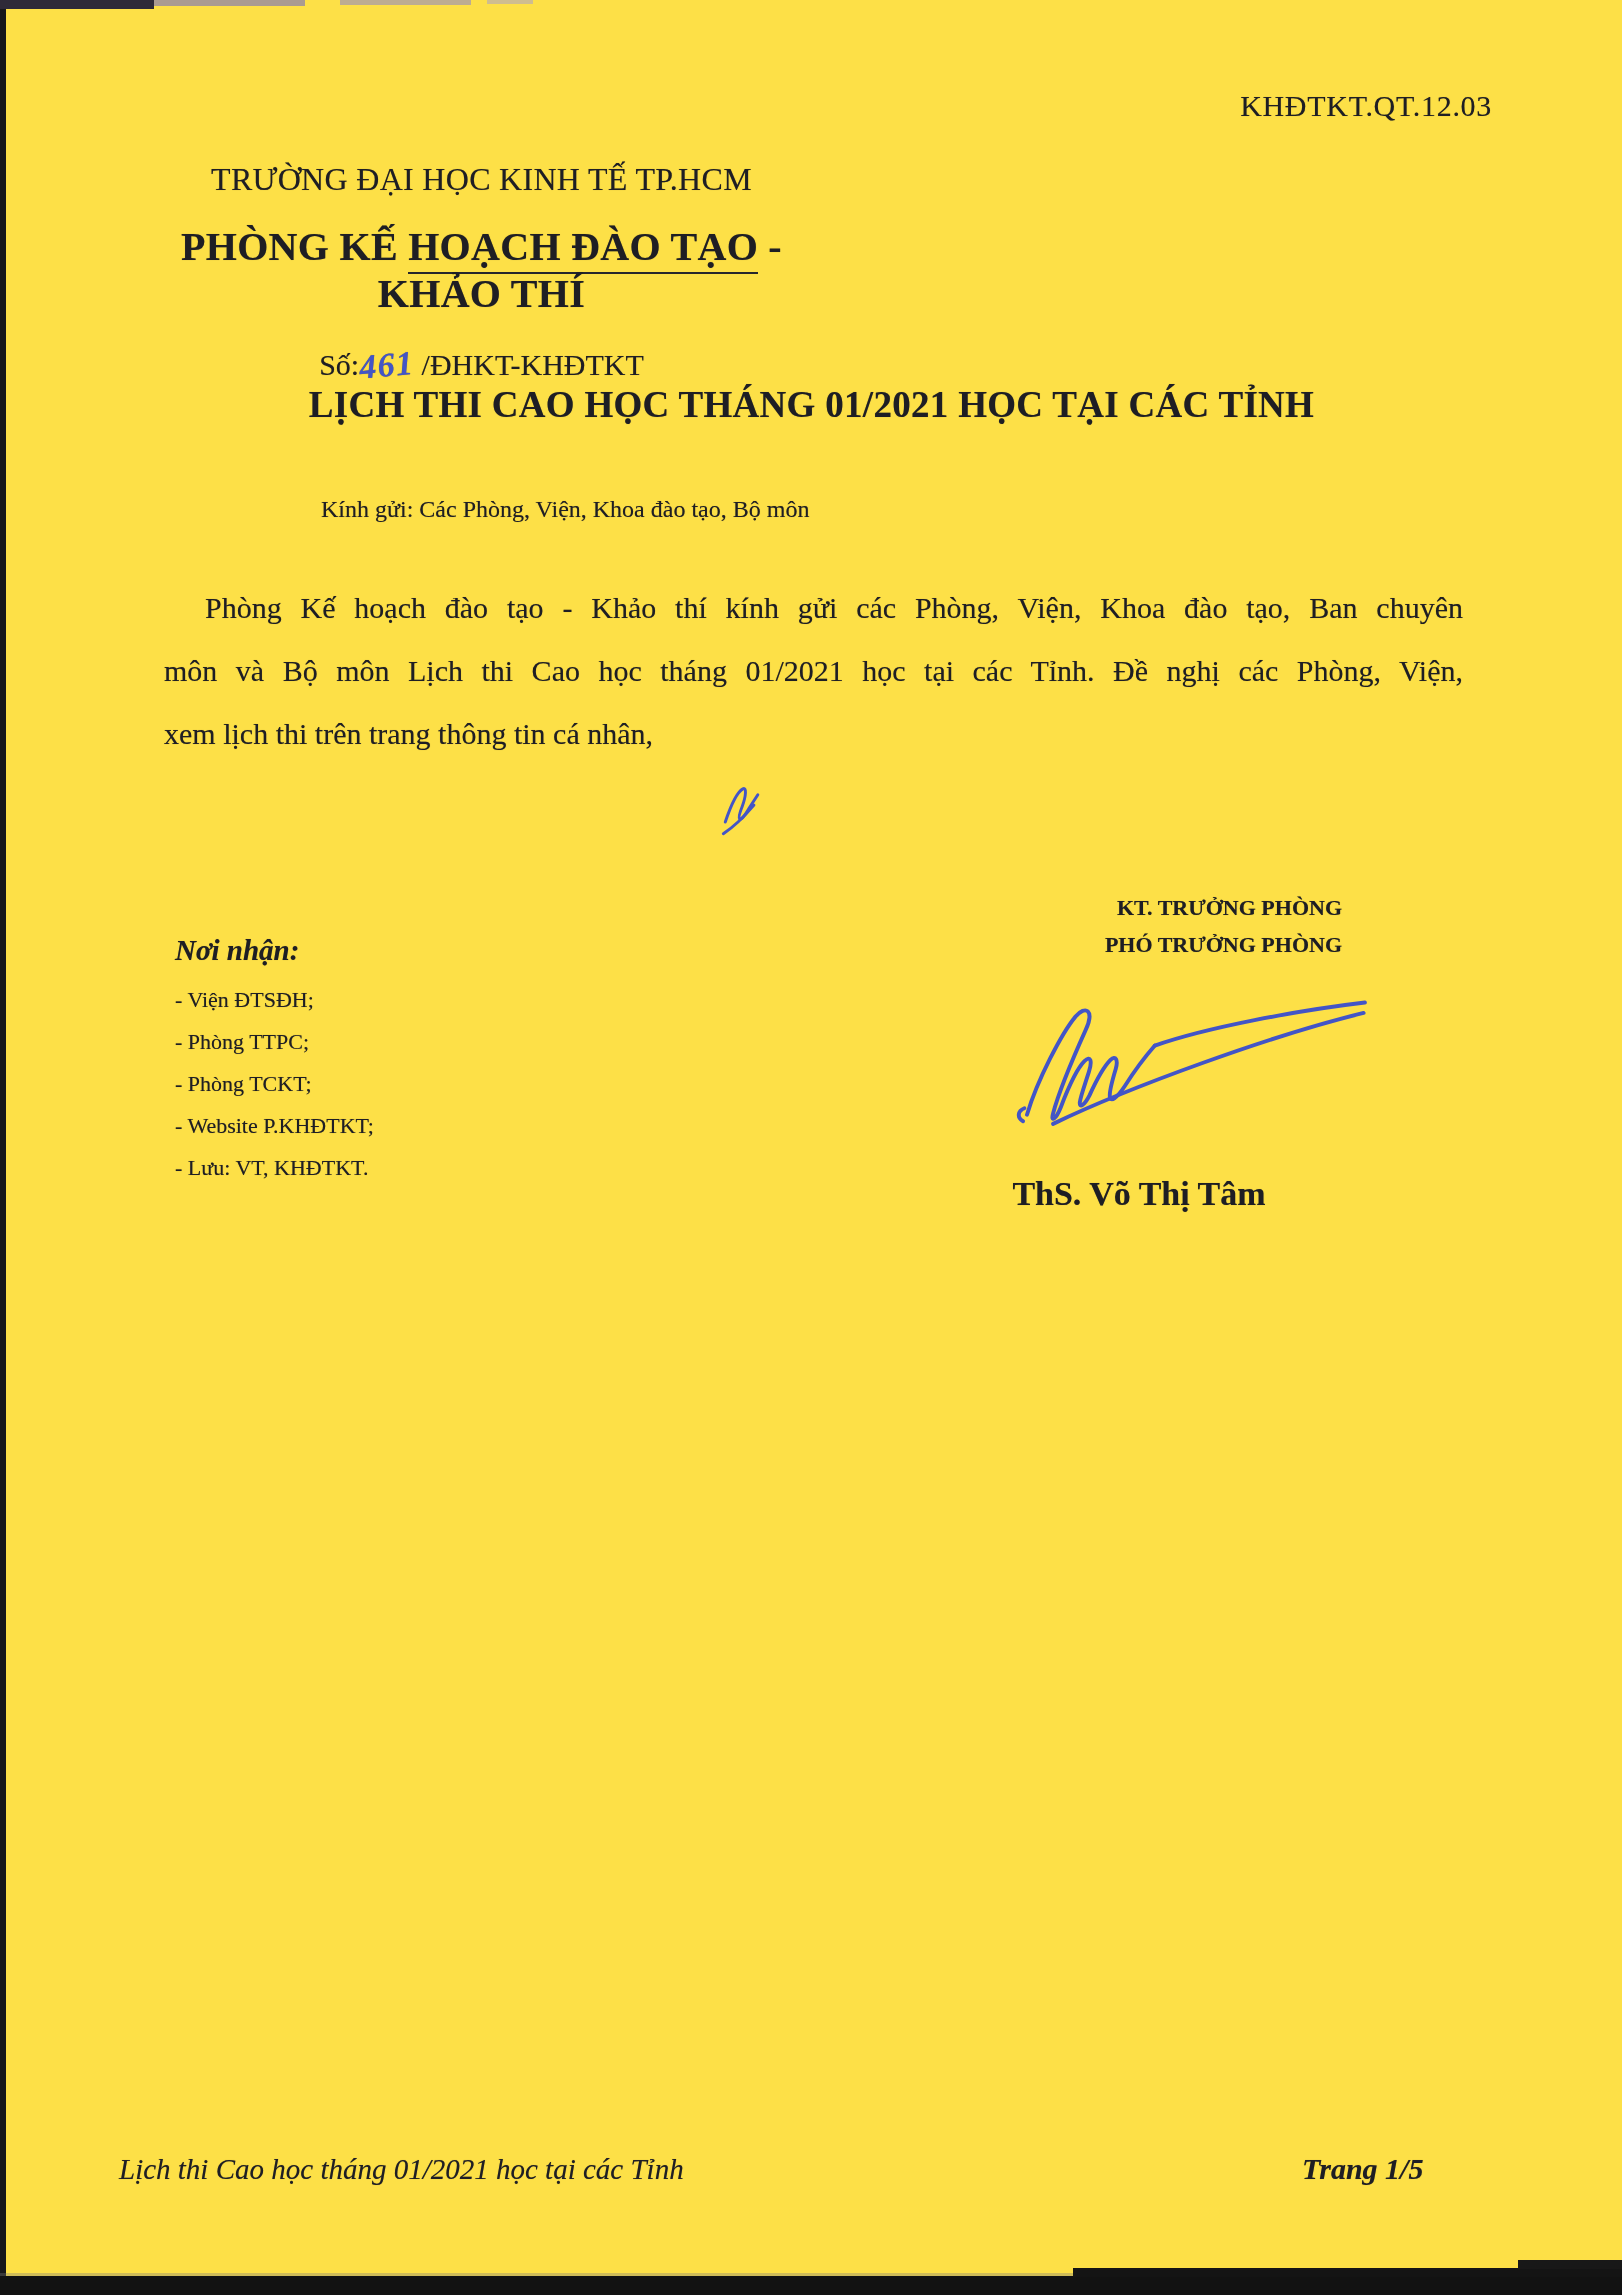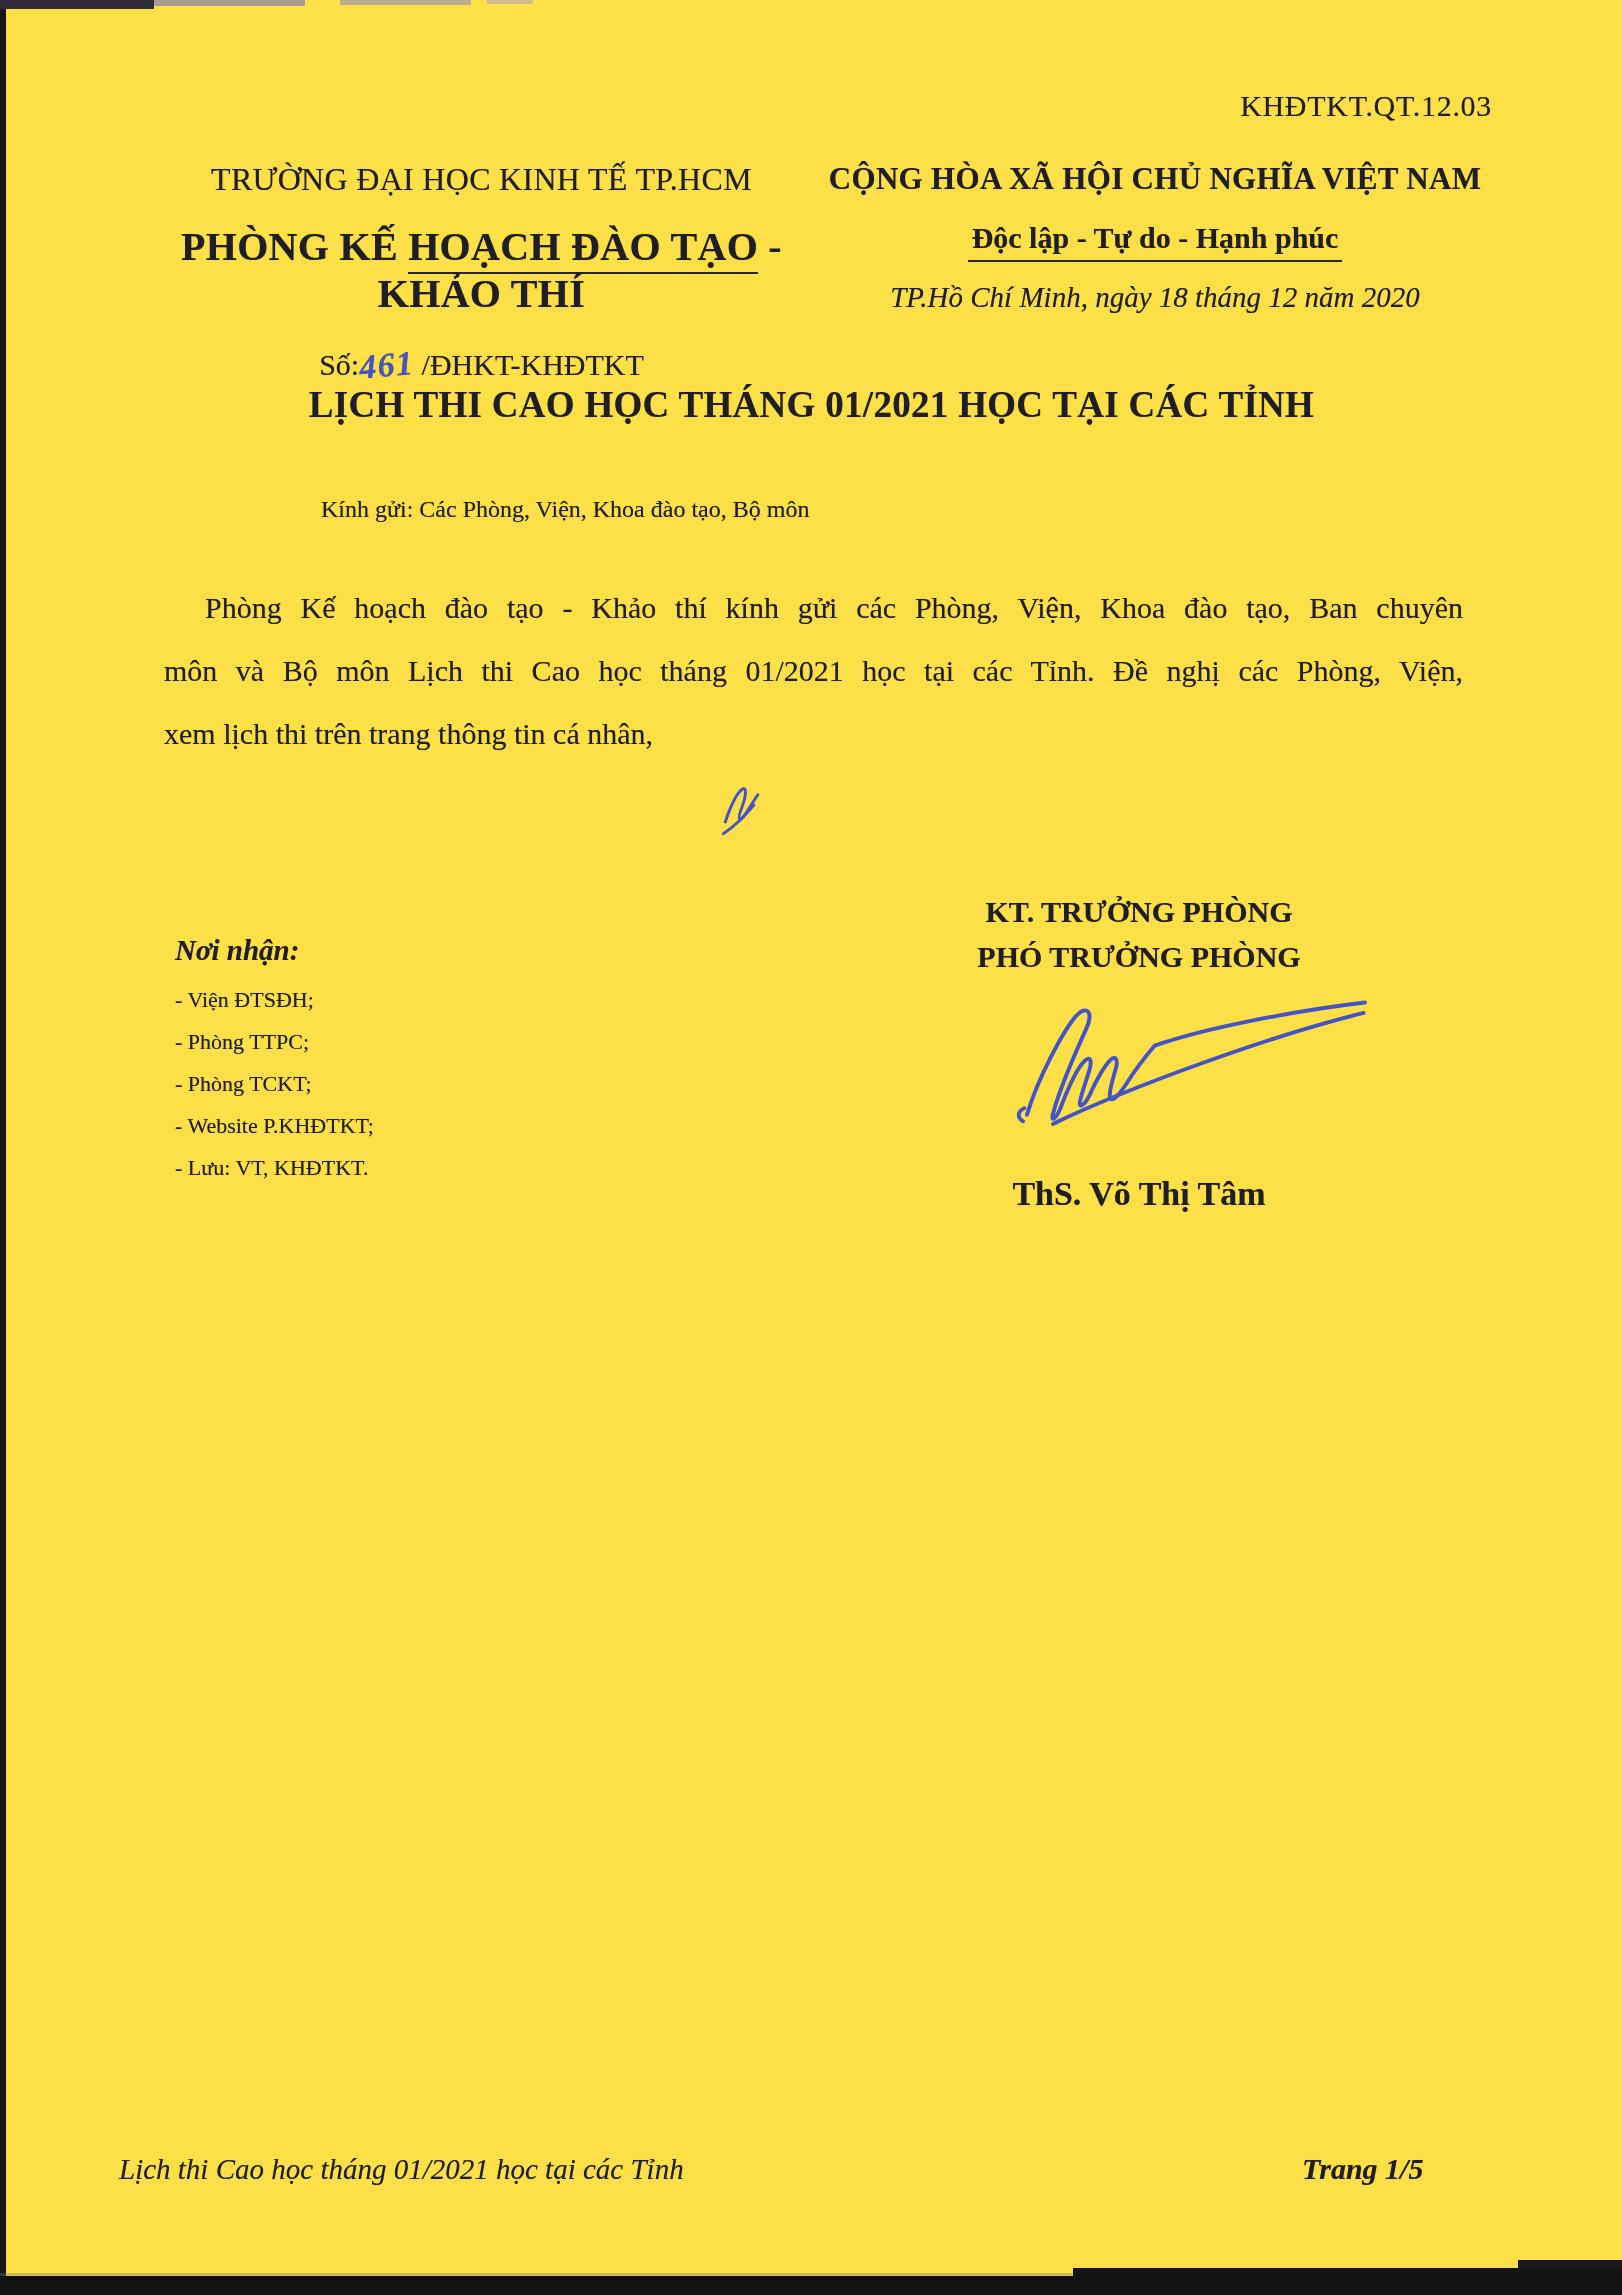--- a/index.html
+++ b/index.html
@@ -37,21 +37,21 @@
   .hright .l3{font-size:29px;font-style:italic;margin-top:19.6px;}
   .doc-title{left:157px;top:383px;width:1309px;text-align:center;font-size:37px;font-weight:bold;letter-spacing:0.3px;}
   .salutation{left:321px;top:496px;font-size:24px;}
   .body-par{left:164px;top:576px;width:1299px;font-size:30px;}
   .body-line{height:63px;line-height:63px;text-align:justify;text-align-last:justify;white-space:normal;}
   .body-line.first{text-indent:41px;}
   .body-line.last{text-align:left;text-align-last:left;}
   .recips{left:175px;top:934px;}
   .recips .head{font-size:29px;font-weight:bold;font-style:italic;margin-bottom:11.8px;}
   .recips .item{font-size:22px;line-height:42px;}
-  .approver{left:936px;top:895px;width:406px;text-align:center;font-weight:bold;font-size:30px;}
+  .approver{left:936px;top:895px;width:406px;text-align:right;font-weight:bold;font-size:22px;}
   .approver .t2{margin-top:10.5px;}
   .signer{left:936px;top:1175px;width:406px;text-align:center;font-weight:bold;font-size:34px;}
   .sig-svg{left:1011px;top:996px;}
   .flourish-svg{left:720px;top:783px;}
   .footer-l{left:119px;top:2153px;font-size:29px;font-style:italic;}
   .footer-r{left:1302px;top:2152px;font-size:30px;font-style:italic;font-weight:bold;}
 </style>
 </head>
 <body>
 
@@ -68,25 +68,20 @@
   <div class="abs edge-bottom-s2"></div>
 
   <div class="abs doc-code ink-soft">KHĐTKT.QT.12.03</div>
 
   <div class="abs hleft">
     <div class="l1 ink-soft">TRƯỜNG ĐẠI HỌC KINH TẾ TP.HCM</div>
     <div class="l2 ink-soft"><span>PHÒNG KẾ </span><span class="u">HOẠCH ĐÀO TẠO</span><span> - KHẢO THÍ</span></div>
     <div class="l3 ink-soft"><span>Số:</span><span class="hand-number" style="color: rgb(67, 85, 198);">461</span><span> /ĐHKT-KHĐTKT</span></div>
   </div>
 
-  <div class="abs hright">
-    <div class="l1 ink-soft">CỘNG HÒA XÃ HỘI CHỦ NGHĨA VIỆT NAM</div>
-    <div><span class="l2 ink-soft">Độc lập - Tự do - Hạnh phúc</span></div>
-    <div class="l3 ink-soft">TP.Hồ Chí Minh, ngày 18 tháng 12 năm 2020</div>
-  </div>
 
   <div class="abs doc-title ink-soft">LỊCH THI CAO HỌC THÁNG 01/2021 HỌC TẠI CÁC TỈNH</div>
 
   <div class="abs salutation ink-soft">Kính gửi: Các Phòng, Viện, Khoa đào tạo, Bộ môn</div>
 
   <div class="abs body-par ink-soft">
     <div class="body-line first">Phòng Kế hoạch đào tạo - Khảo thí kính gửi các Phòng, Viện, Khoa đào tạo, Ban chuyên</div>
     <div class="body-line">môn và Bộ môn Lịch thi Cao học tháng 01/2021 học tại các Tỉnh. Đề nghị các Phòng, Viện,</div>
     <div class="body-line last">xem lịch thi trên trang thông tin cá nhân,</div>
   </div>

